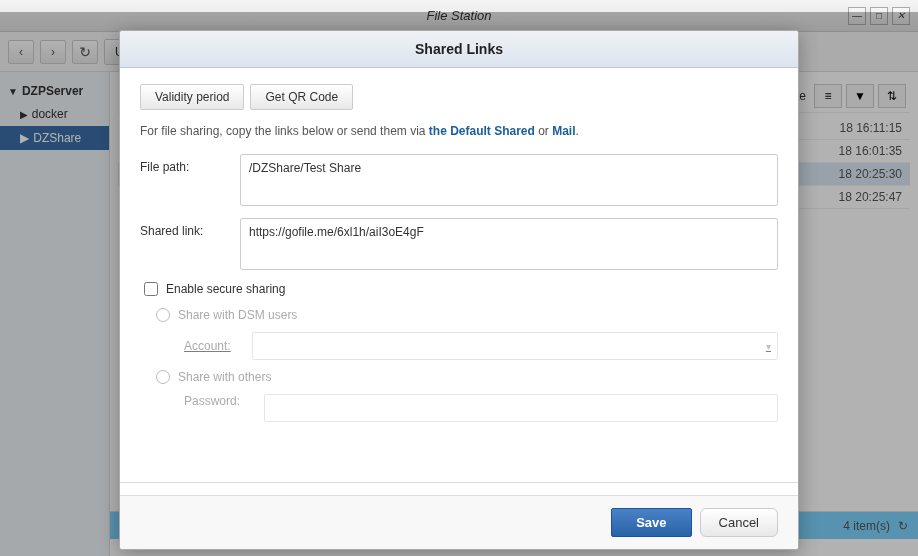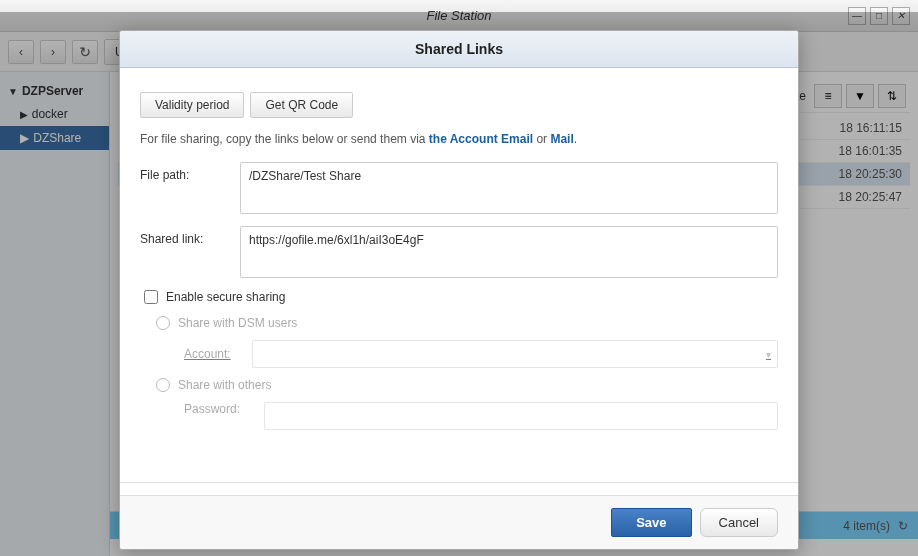--- a/index.html
+++ b/index.html
@@ -233,21 +233,21 @@
       border-bottom: 1px solid #bcc8d8;
       padding: 10px 16px;
       text-align: center;
       font-size: 14px;
       font-weight: bold;
       color: #222;
       border-radius: 3px 3px 0 0;
     }
 
     .modal-body {
-      padding: 24px 20px;
+      padding: 16px 20px;
       flex: 1;
     }
 
     .tab-row {
       display: flex;
       gap: 6px;
       margin-bottom: 12px;
     }
 
     .tab-btn {
@@ -514,21 +514,21 @@
       <span>Shared Links</span>
     </div>
 
     <div class="modal-body">
       <div class="tab-row">
         <button class="tab-btn">Validity period</button>
         <button class="tab-btn">Get QR Code</button>
       </div>
 
       <div class="info-text">
-        <span>For file sharing, copy the links below or send them via </span><span class="highlight">the Account Email</span><span> or </span><span class="highlight">Mail</span><span>.</span>
+        <span>For file sharing, copy the links below or send them via </span><span class="highlight">the Default Shared</span><span> or </span><span class="highlight">Mail</span><span>.</span>
       </div>
 
       <div class="form-row">
         <div class="form-label">File path:</div>
         <textarea class="form-input" readonly="" style="">/DZShare/Test Share</textarea>
       </div>
 
       <div class="form-row">
         <div class="form-label">Shared link:</div>
         <textarea class="form-input" readonly="" style="">https://gofile.me/6xl1h/aiI3oE4gF</textarea>

